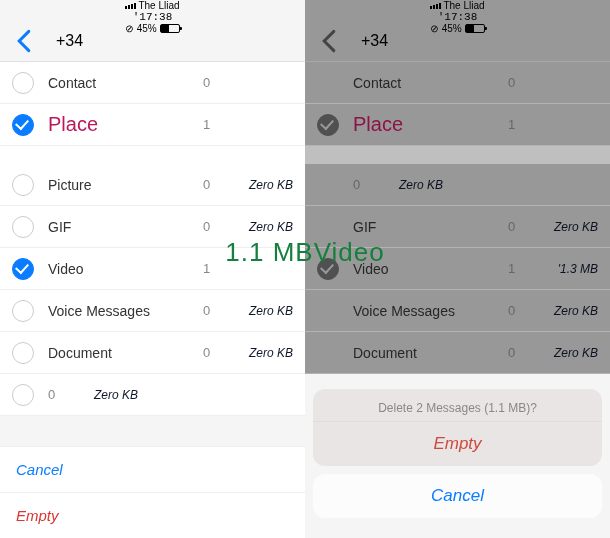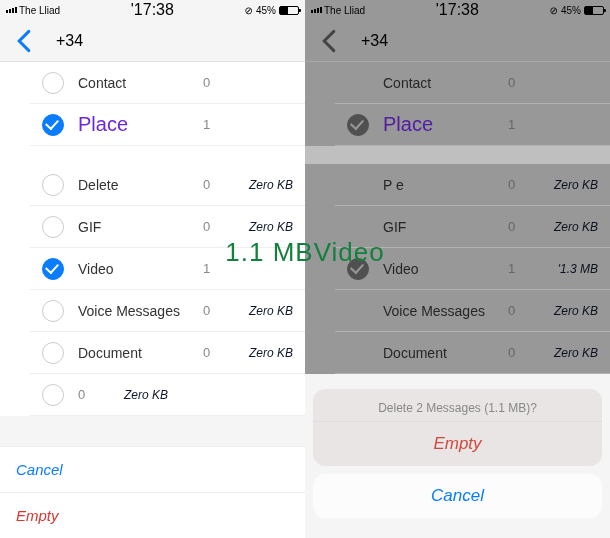--- a/index.html
+++ b/index.html
@@ -1,44 +1,44 @@
 <!DOCTYPE html>
 <html><head>
   <meta charset="utf-8">
   <style>
     * { box-sizing: border-box; margin: 0; padding: 0; }
     body { font-family: -apple-system, 'Helvetica Neue', sans-serif; background: #fff; width: 610px; height: 538px; overflow: hidden; position: relative; }
     .container { display: flex; width: 610px; height: 538px; }
     .screen { width: 305px; height: 538px; position: relative; background: #f5f5f5; }
     .screen.right { position: relative; }
     .screen.right .main-content { filter: brightness(0.75); background: #b5b5b5; }
-    .status-bar { height: 20px; display: flex; justify-content: space-between; align-items: center; padding: 0 6px; font-size: 10px; background: #f5f5f5; }
+    .status-bar { height: 20px; display: flex; justify-content: space-between; align-items: center; padding: 0 6px; font-size: 10px; background: #f5f5f5; flex-direction: column; }
     .sb-left { display: flex; align-items: center; gap: 2px; }
-    .sb-center { font-weight: 500; font-size: 16px;}
+    .sb-center { font-weight: 500; font-size: 11px; font-family: Liberation Mono, monospace;}
     .sb-right { display: flex; align-items: center; gap: 3px; }
     .signal-bars { display: flex; align-items: flex-end; gap: 1px; }
     .signal-bars span { width: 2px; background: #000; }
     .signal-bars span:nth-child(1){height:3px}.signal-bars span:nth-child(2){height:4px}.signal-bars span:nth-child(3){height:5px}.signal-bars span:nth-child(4){height:6px}
     .battery { display: flex; align-items: center; }
     .battery-body { width: 20px; height: 9px; border: 1px solid #000; border-radius: 2px; position: relative; }
     .battery-body::after{content:'';position:absolute;right:-3px;top:2px;width:2px;height:3px;background:#000;border-radius:0 1px 1px 0}
     .battery-fill { width: 45%; height: 100%; background: #000; }
     .nav-bar { height: 42px; display: flex; align-items: center; padding: 0 16px; background: #f5f5f5; border-bottom: 1px solid #e0e0e0; }
     .back-chevron { width: 16px; height: 24px; }
     .nav-title { margin-left: 24px; font-size: 16px; color: #000; }
     .list { background: #fff; }
-    .list-group { margin-bottom: 18px; background: #fff; padding-left: 30px; }
+    .list-group { margin-bottom: 18px; background: #fff; }
     .row { display: flex; align-items: center; height: 42px; padding: 0 12px; border-bottom: 1px solid #eee; background: #fff; }
     .radio { width: 22px; height: 22px; border: 1.5px solid #ccc; border-radius: 50%; margin-right: 14px; flex-shrink: 0; position: relative;}
     .radio.checked { background: #0a7cff; border-color: #0a7cff; }
     .radio.checked::after { content: ''; position: absolute; left: 5px; top: 2px; width: 6px; height: 10px; border: solid white; border-width: 0 2.5px 2.5px 0; transform: rotate(42deg); }
     .radio.checked-dark { background: #6b6b6b; border-color: #6b6b6b; }
     .radio.checked-dark::after { content: ''; position: absolute; left: 5px; top: 2px; width: 6px; height: 10px; border: solid #ccc; border-width: 0 2.5px 2.5px 0; transform: rotate(42deg); }
     .row-label { flex: 1; font-size: 14px; color: #333; }
-    .row.big .row-label { font-size: 20px; color: #6d28d9; }
+    .row.big .row-label { font-size: 20px; color: #be185d; }
     .row-count { width: 32px; font-size: 13px; color: #888; text-align: left; }
     .row-size { width: 58px; font-size: 12px; color: #0f172a; text-align: right; font-style: italic;}
     .footer { position: absolute; bottom: 0; left: 0; right: 0; background: #fff; border-top: 1px solid #eee; }
     .footer-row { padding: 14px 16px; font-size: 15px; font-style: italic;}
     .footer-cancel { color: #0a7cff; border-bottom: 1px solid #eee;}
     .footer-empty { color: #d9362f; }
     .overlay-label { position: absolute; left: 50%; top: 252px; transform: translate(-50%,-50%); font-size: 26px; color: #15803d; font-weight: 400; letter-spacing: 1px; pointer-events:none;}
     .action-sheet { position: absolute; bottom: 20px; left: 8px; right: 8px; }
     .sheet-group { background: #e9e5e5; border-radius: 12px; overflow: hidden; margin-bottom: 8px; }
     .sheet-header { text-align: center; padding: 12px 8px 6px; font-size: 12px; color: #888; }
@@ -95,21 +95,21 @@
           <div class="radio checked"></div>
           <span class="row-label">Place</span>
           <span class="row-count">1</span>
           <span class="row-size"></span>
         </div>
       </div>
 
       <div class="list-group">
         <div class="row">
           <div class="radio"></div>
-          <span class="row-label">Delete</span>
+          <span class="row-label">Picture</span>
           <span class="row-count">0</span>
           <span class="row-size">Zero KB</span>
         </div>
         <div class="row">
           <div class="radio"></div>
           <span class="row-label">GIF</span>
           <span class="row-count">0</span>
           <span class="row-size">Zero KB</span>
         </div>
         <div class="row">
@@ -187,21 +187,20 @@
             <div class="radio checked-dark"></div>
             <span class="row-label">Place</span>
             <span class="row-count">1</span>
             <span class="row-size"></span>
           </div>
         </div>
 
         <div class="list-group">
           <div class="row">
             <div class="radio"></div>
-            <span class="row-label">P   e</span>
             <span class="row-count">0</span>
             <span class="row-size">Zero KB</span>
           </div>
           <div class="row">
             <div class="radio"></div>
             <span class="row-label">GIF</span>
             <span class="row-count">0</span>
             <span class="row-size">Zero KB</span>
           </div>
           <div class="row">

